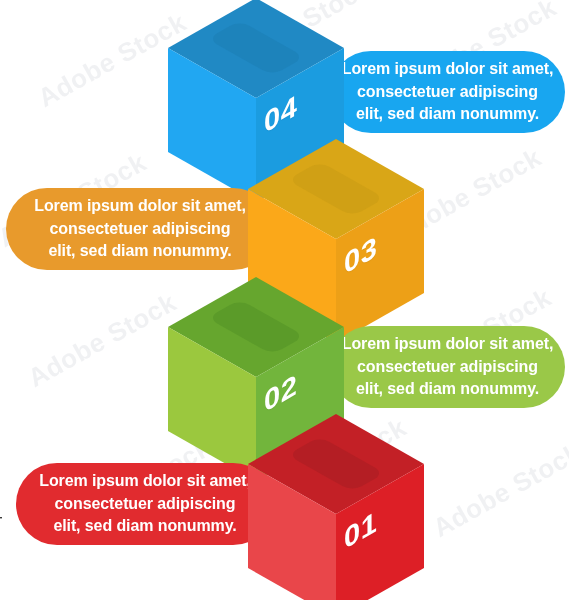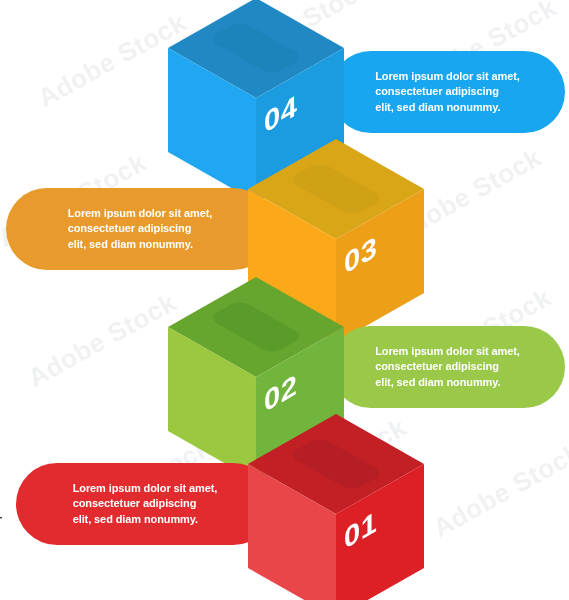--- a/index.html
+++ b/index.html
@@ -28,23 +28,23 @@
     display: flex;
     align-items: center;
     justify-content: center;
     box-sizing: border-box;
     border-radius: 60px;
   }
   .panel-text {
     color: #ffffff;
     font-family: "Liberation Sans", sans-serif;
     font-weight: bold;
-    font-size: 11px;
+    font-size: 16px;
     line-height: 1.42;
-    text-align: left;
+    text-align: center;
     white-space: pre-line;
     letter-spacing: -0.1px;
   }
 
   
   .cube {
     position: absolute;
     width: 176px;
     height: 204px;
   }

